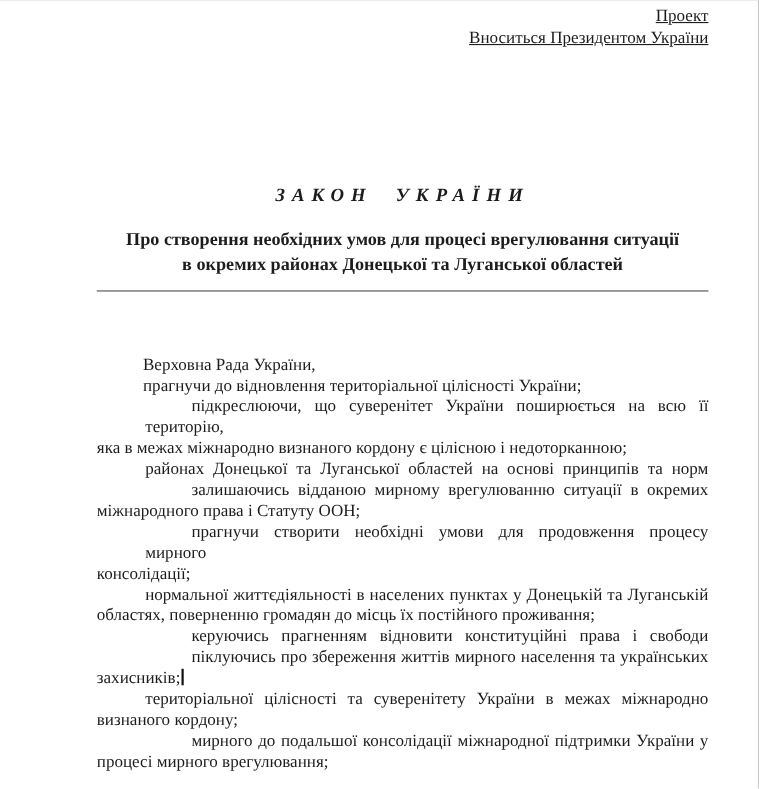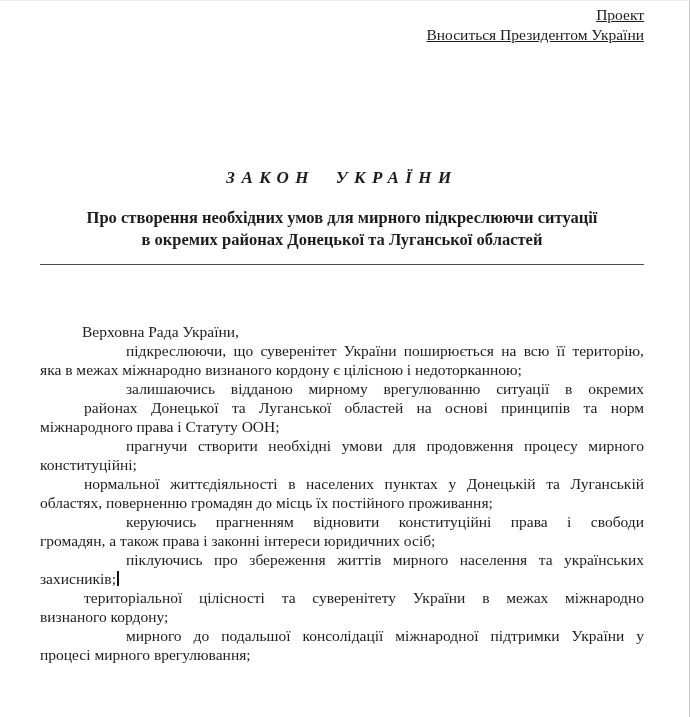--- a/index.html
+++ b/index.html
@@ -8,21 +8,21 @@
     background: #ffffff;
   }
   .page {
     position: relative;
     width: 690px;
     height: 717px;
     box-sizing: border-box;
     background: #ffffff;
     border-top: 1px solid #ececec;
     border-right: 1px solid #c9c9c9;
-    padding: 4px 45px 0 40px;
+    padding: 4px 45px 0 88px;
     overflow: hidden;
     font-family: "Liberation Serif", "DejaVu Serif", serif;
     color: #1c1c1c;
   }
   .doc-header {
     text-align: right;
     font-size: 15.5px;
     line-height: 20px;
   }
   .doc-header .hline {
@@ -82,39 +82,39 @@
 <div class="page">
 
   <div class="doc-header">
     <div class="hline">Проект</div>
     <div class="hline">Вноситься Президентом України</div>
   </div>
 
   <h1 class="law-title">ЗАКОН УКРАЇНИ</h1>
 
   <div class="law-subtitle">
-    <div>Про створення необхідних умов для мирного підкреслюючи ситуації</div>
+    <div>Про створення необхідних умов для процесі врегулювання ситуації</div>
     <div>в окремих районах Донецької та Луганської областей</div>
   </div>
 
   <hr class="rule">
 
   <div class="doc-body">
       <div class="line first">Верховна Рада України,</div>
+      <div class="line first">прагнучи до відновлення територіальної цілісності України;</div>
       <div class="line first fill">підкреслюючи, що суверенітет України поширюється на всю її територію,</div>
       <div class="line">яка в межах міжнародно визнаного кордону є цілісною і недоторканною;</div>
+      <div class="line fill">районах Донецької та Луганської областей на основі принципів та норм</div>
       <div class="line first fill">залишаючись відданою мирному врегулюванню ситуації в окремих</div>
-      <div class="line fill">районах Донецької та Луганської областей на основі принципів та норм</div>
       <div class="line">міжнародного права і Статуту ООН;</div>
       <div class="line first fill">прагнучи створити необхідні умови для продовження процесу мирного</div>
-      <div class="line">конституційні;</div>
+      <div class="line">консолідації;</div>
       <div class="line fill">нормальної життєдіяльності в населених пунктах у Донецькій та Луганській</div>
       <div class="line">областях, поверненню громадян до місць їх постійного проживання;</div>
       <div class="line first fill">керуючись прагненням відновити конституційні права і свободи</div>
-      <div class="line">громадян, а також права і законні інтереси юридичних осіб;</div>
       <div class="line first fill">піклуючись про збереження життів мирного населення та українських</div>
       <div class="line">захисників;<span class="caret"></span></div>
       <div class="line fill">територіальної цілісності та суверенітету України в межах міжнародно</div>
       <div class="line">визнаного кордону;</div>
       <div class="line first fill">мирного до подальшої консолідації міжнародної підтримки України у</div>
       <div class="line">процесі мирного врегулювання;</div>
     </div>
 
 </div>
 

